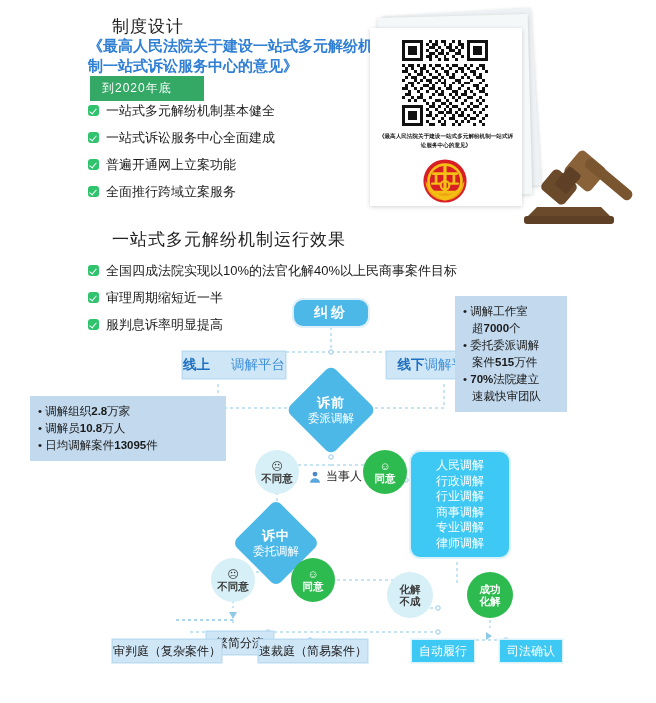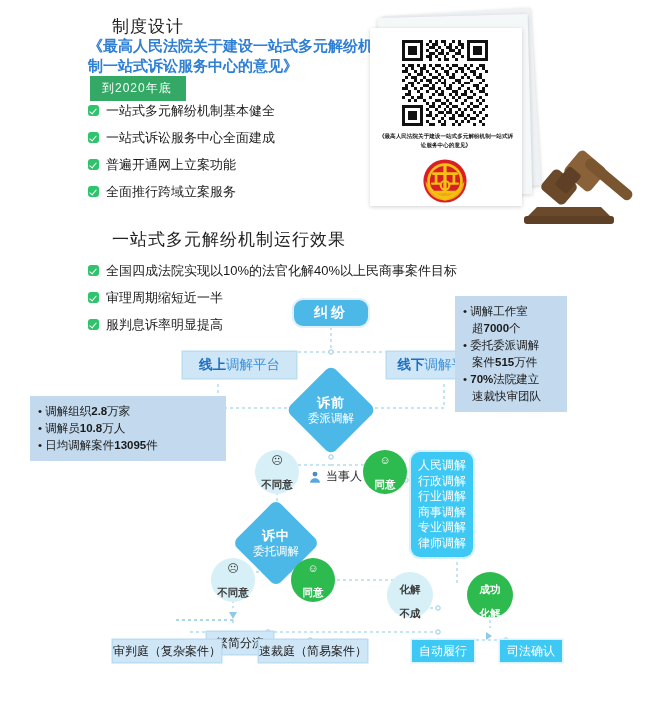--- a/index.html
+++ b/index.html
@@ -8,21 +8,21 @@
     font-family:"Liberation Sans","DejaVu Sans",sans-serif;
     color:#222;
   }
   .abs{position:absolute;}
 
   
   #sec1-title{left:112px;top:8px;font-size:17px;color:#222;letter-spacing:1px;margin-top:7px;}
   #doc-title{left:88px;top:36px;width:290px;font-size:15px;font-weight:bold;
              color:#2f7fd4;line-height:20px;}
   #deadline-badge{left:90px;top:76px;background:#34a865;color:#fff;
-             font-size:12px;padding:4px 14px 4px 12px;letter-spacing:1px;}
+             font-size:12px;padding:4px 32px 4px 12px;letter-spacing:1px;}
   #bullets1{left:88px;top:102px;width:300px;}
   .blt{display:flex;align-items:center;margin-bottom:9px;font-size:13px;color:#1a1a1a;}
   .blt .gi{flex:0 0 auto;margin-right:7px;}
   .green-ico{width:11px;height:11px;border-radius:3px;background:#2ec36c;
              display:inline-block;position:relative;}
   .green-ico:after{content:"";position:absolute;left:3px;top:2px;width:3px;height:6px;
              border:solid #fff;border-width:0 1.6px 1.6px 0;transform:rotate(40deg);}
 
   
   #doc-art{left:360px;top:6px;width:290px;height:198px;}
@@ -47,21 +47,21 @@
         letter-spacing:3px;box-shadow:0 0 0 2px #dff0fa;}
   .lbox{background:#cfe6f7;color:#1d6fc0;font-size:13.5px;font-weight:bold;
         box-shadow:0 0 0 1.5px #bcdcf2;}
   .lbox .lite{font-weight:normal;color:#3c8fd8;}
   .diamond{background:#4cb8e8;color:#fff;transform:rotate(45deg);border-radius:7px;}
   .diamond > span{transform:rotate(-45deg);display:block;line-height:14px;}
   .dia-t1{font-size:13px;font-weight:bold;letter-spacing:1px;}
   .dia-t2{font-size:11.5px;}
   .circ{border-radius:50%;flex-direction:column;}
   .circ .face{font-size:11px;line-height:11px;}
-  .circ .cap{font-size:10.5px;font-weight:bold;line-height:12px;margin-top:12px;}
+  .circ .cap{font-size:10.5px;font-weight:bold;line-height:12px;}
   .circ-no{background:#d7f0f7;color:#3a3a3a;}
   .circ-yes{background:#2dba4e;color:#fff;}
   .statbox{background:#c2d9ee;color:#1a1a1a;font-size:11.5px;line-height:17px;
         box-sizing:border-box;padding:7px 8px;display:block;text-align:left;}
   .statbox b{font-weight:bold;}
   .statbox .li{white-space:nowrap;text-align:right;}
   .statbox .li:before{content:"\2022  ";}
   .statbox .cont{display:block;padding-left:9px;}
   .greenlist{background:#3ec9f5;border-radius:9px;color:#fff;font-size:12px;
         line-height:15.5px;display:block;text-align:center;padding:6px 0;
@@ -423,21 +423,21 @@
     <path d="M277 226 l-4 -7 h8 z" transform="rotate(180 277 222)"></path>
     <path d="M229 322 l4 7 l4 -7 z"></path>
     <path d="M486 342 l6 4 l-6 4 z"></path>
   </g>
 </svg>
 
 <div class="node pill abs" style="left:294px;top:300px;width:74px;height:26px;">
     <span>纠纷</span>
   </div>
 
-<div class="node lbox abs" style="left:183px;top:352px;width:113px;height:26px;">
+<div class="node lbox abs" style="left:183px;top:352px;width:102px;height:26px;justify-content:space-between;">
   <span>线上</span>
     <span class="lite">调解平台</span>
 </div>
 <div class="node lbox abs" style="left:351px;top:352px;width:102px;height:26px;margin-left:36px;">
   <span>线下</span>
     <span class="lite">调解平台</span>
 </div>
 
 <div class="node diamond abs" style="left:299px;top:378px;width:64px;height:64px;">
   <span>
@@ -481,21 +481,21 @@
 
 <div class="node circ circ-no abs" style="left:387px;top:572px;width:46px;height:46px;line-height:13px;">
   <span class="cap">化解</span>
   <span class="cap">不成</span>
 </div>
 <div class="node circ circ-yes abs" style="left:467px;top:572px;width:46px;height:46px;line-height:13px;">
   <span class="cap">成功</span>
   <span class="cap">化解</span>
 </div>
 
-<div class="node greenlist abs" style="left:411px;top:452px;width:62px;">
+<div class="node greenlist abs" style="left:411px;top:452px;width:98px;">
   <span style="display:block">人民调解</span>
   <span style="display:block">行政调解</span>
   <span style="display:block">行业调解</span>
   <span style="display:block">商事调解</span>
   <span style="display:block">专业调解</span>
   <span style="display:block">律师调解</span>
 </div>
 
 <div class="node smallbox abs" style="left:207px;top:632px;width:66px;height:22px;">
     <span>繁简分流</span>

